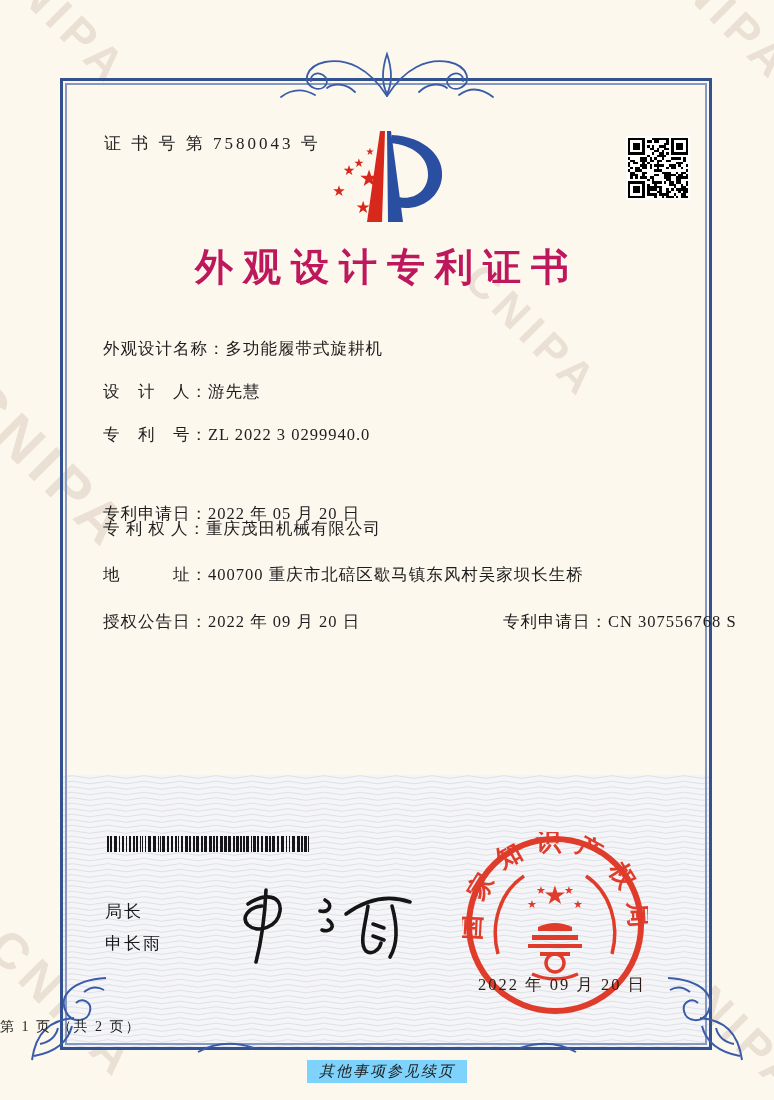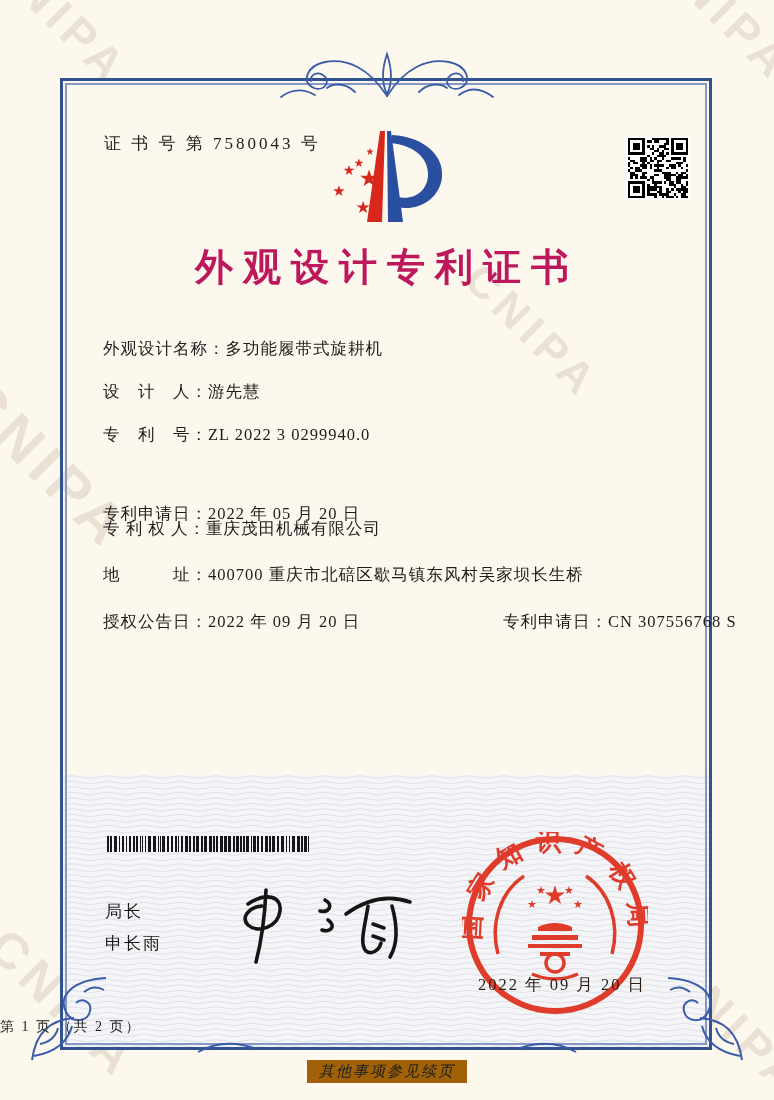--- a/index.html
+++ b/index.html
@@ -61,21 +61,21 @@
     font-size:16.5px; letter-spacing:2px; color:#2b1d15; z-index:7; white-space:nowrap;
   }
   .page-info {
     position:absolute; left:0; top:1018px; width:774px; text-align:left;
     font-size:14px; letter-spacing:2px; color:#222; z-index:6;
   }
   .continuation {
     position:absolute; left:0; top:1060px; width:774px; text-align:center; z-index:6;
   }
   .continuation span {
-    display:inline-block; background:#a16207; padding:2px 12px;
+    display:inline-block; background:#7dd3fc; padding:2px 12px;
     font-size:15px; letter-spacing:2px; color:#1d1d1d; font-style:italic;
   }
 </style>
 </head>
 <body>
 
 <div class="page">
 
   <div class="wm" style="left:-28px;top:-12px;font-size:46px;">CNIPA</div>
   <div class="wm" style="left:636px;top:-16px;font-size:46px;">CNIPA</div>

